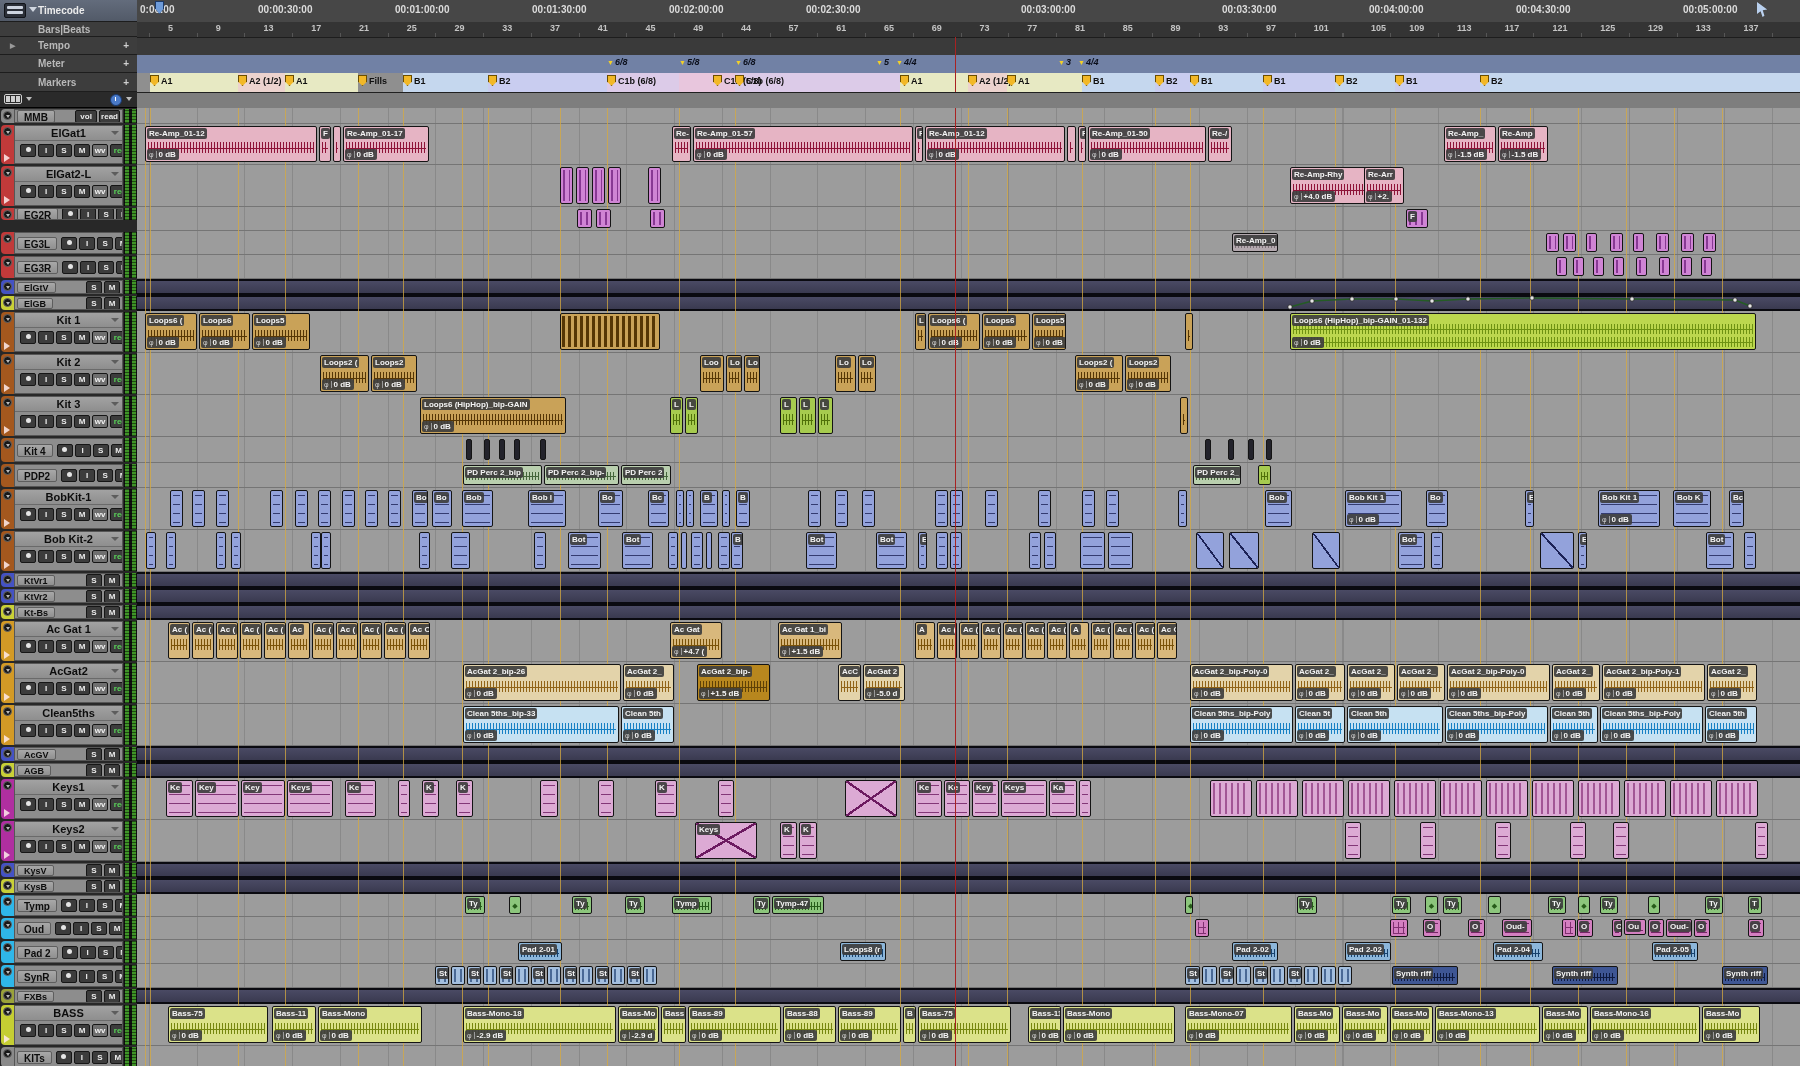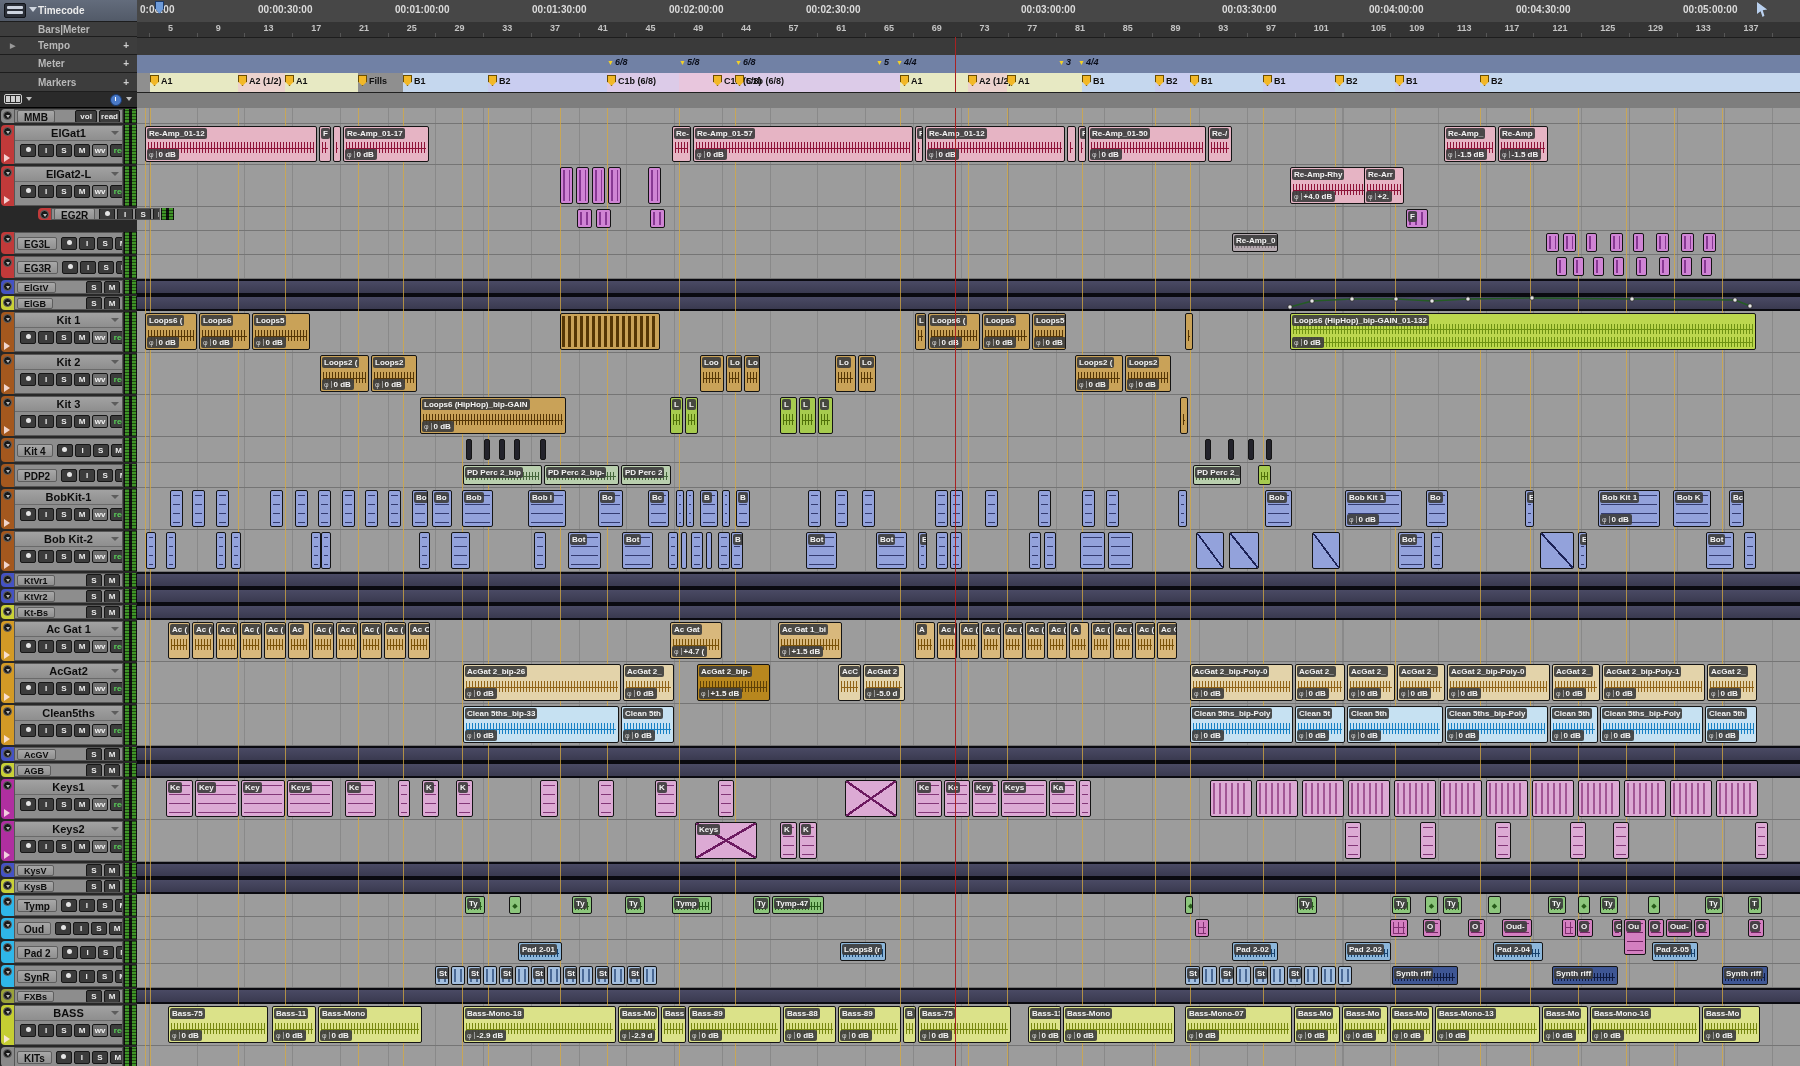--- a/index.html
+++ b/index.html
@@ -101,21 +101,21 @@
   <div id="rulers-left">
     <div class="rl" id="rl-tc">
       <span class="tcicon">
           <i></i>
           <i></i>
         </span>
       <span class="ddc"></span>
       <span class="lbl">Timecode</span>
     </div>
     <div class="rl" id="rl-bars">
-      <span class="lbl">Bars|Meter</span>
+      <span class="lbl">Bars|Beats</span>
     </div>
     <div class="rl" id="rl-tempo">
       <span class="exp">▶</span>
       <span class="lbl">Tempo</span>
       <span class="plus">+</span>
     </div>
     <div class="rl" id="rl-meter">
       <span class="lbl">Meter</span>
       <span class="plus">+</span>
     </div>
@@ -285,21 +285,21 @@
             <div class="tb rec"><span></span></div>
             <div class="tb I">I</div>
             <div class="tb S">S</div>
             <div class="tb M">M</div>
             <div class="tb wv">wv</div>
             <div class="tb red">red</div>
           </div>
         </div>
         <div class="hmeter"></div>
       </div>
-      <div class="thdr" style="top: 99px; height: 14px; margin-left: 37px;">
+      <div class="thdr" style="top: 99px; height: 14px;">
         <div class="strip" style="background: rgb(193, 58, 58);">
           <div class="coll"></div>
         </div>
         <div class="hmain">
           <div class="hrow">
             <div class="nlz" style="font-size: 10px; height: 13px; line-height: 13px; flex: 0 0 auto;">EG2R</div>
             <div class="sp" style="flex: 1 1 0%;"></div>
             <div class="tb rec"><span></span></div>
             <div class="tb I">I</div>
             <div class="tb S">S</div>
@@ -1935,21 +1935,21 @@
         <div class="wvb" style="top: 2px; bottom: 2px; background: repeating-linear-gradient(90deg, rgb(94, 16, 80) 0px, rgb(94, 16, 80) 1px, transparent 1px, transparent 5px), repeating-linear-gradient(0deg, rgb(94, 16, 80) 0px, rgb(94, 16, 80) 1px, transparent 1px, transparent 6px); opacity: 0.7;"></div>
       </div>
       <div class="clip" style="left: 1440px; top: 811px; width: 16px; height: 18px; background: rgb(211, 127, 192);">
         <div class="wvb" style="top: 3px; bottom: 3px; background: repeating-linear-gradient(0deg, rgb(94, 16, 80) 0px, rgb(94, 16, 80) 1px, transparent 1px, transparent 9px); opacity: 0.8;"></div>
         <div class="tag">O</div>
       </div>
       <div class="clip" style="left: 1475px; top: 811px; width: 10px; height: 18px; background: rgb(211, 127, 192);">
         <div class="wvb" style="top: 3px; bottom: 3px; background: repeating-linear-gradient(0deg, rgb(94, 16, 80) 0px, rgb(94, 16, 80) 1px, transparent 1px, transparent 9px); opacity: 0.8;"></div>
         <div class="tag">C</div>
       </div>
-      <div class="clip" style="left: 1487px; top: 811px; width: 22px; height: 36px; background: rgb(211, 127, 192);">
+      <div class="clip" style="left: 1487px; top: 811px; width: 22px; height: 16px; background: rgb(211, 127, 192);">
         <div class="wvb" style="top: 3px; bottom: 3px; background: repeating-linear-gradient(0deg, rgb(94, 16, 80) 0px, rgb(94, 16, 80) 1px, transparent 1px, transparent 9px); opacity: 0.8;"></div>
         <div class="tag">Ou</div>
       </div>
       <div class="clip" style="left: 1511px; top: 811px; width: 16px; height: 18px; background: rgb(211, 127, 192);">
         <div class="wvb" style="top: 3px; bottom: 3px; background: repeating-linear-gradient(0deg, rgb(94, 16, 80) 0px, rgb(94, 16, 80) 1px, transparent 1px, transparent 9px); opacity: 0.8;"></div>
         <div class="tag">O</div>
       </div>
       <div class="clip" style="left: 1529px; top: 811px; width: 26px; height: 18px; background: rgb(211, 127, 192);">
         <div class="wvb" style="top: 3px; bottom: 3px; background: repeating-linear-gradient(0deg, rgb(94, 16, 80) 0px, rgb(94, 16, 80) 1px, transparent 1px, transparent 9px); opacity: 0.8;"></div>
         <div class="tag">Oud-</div>

